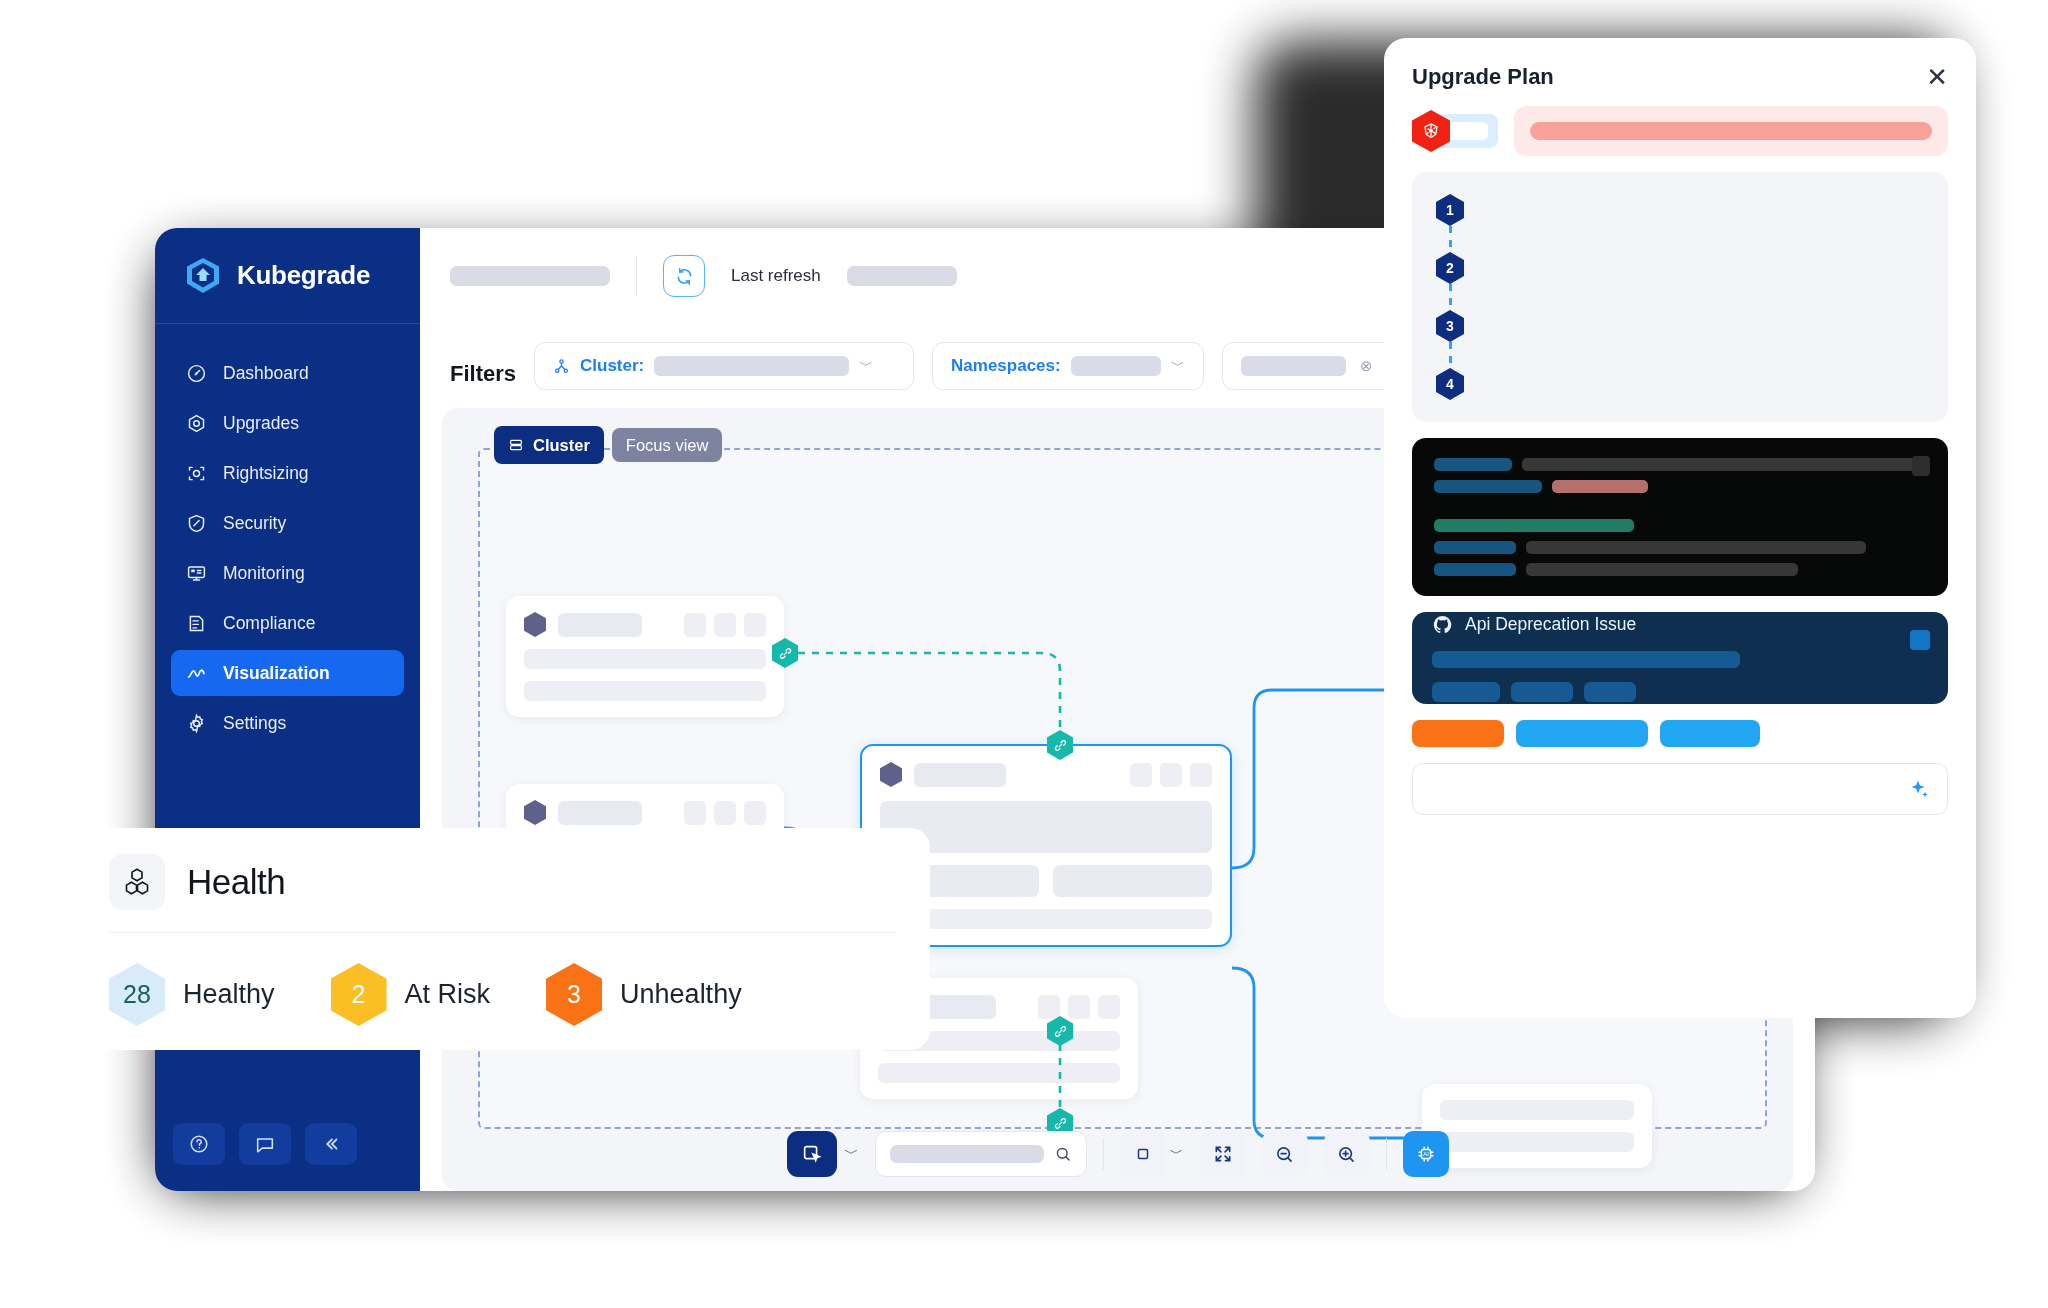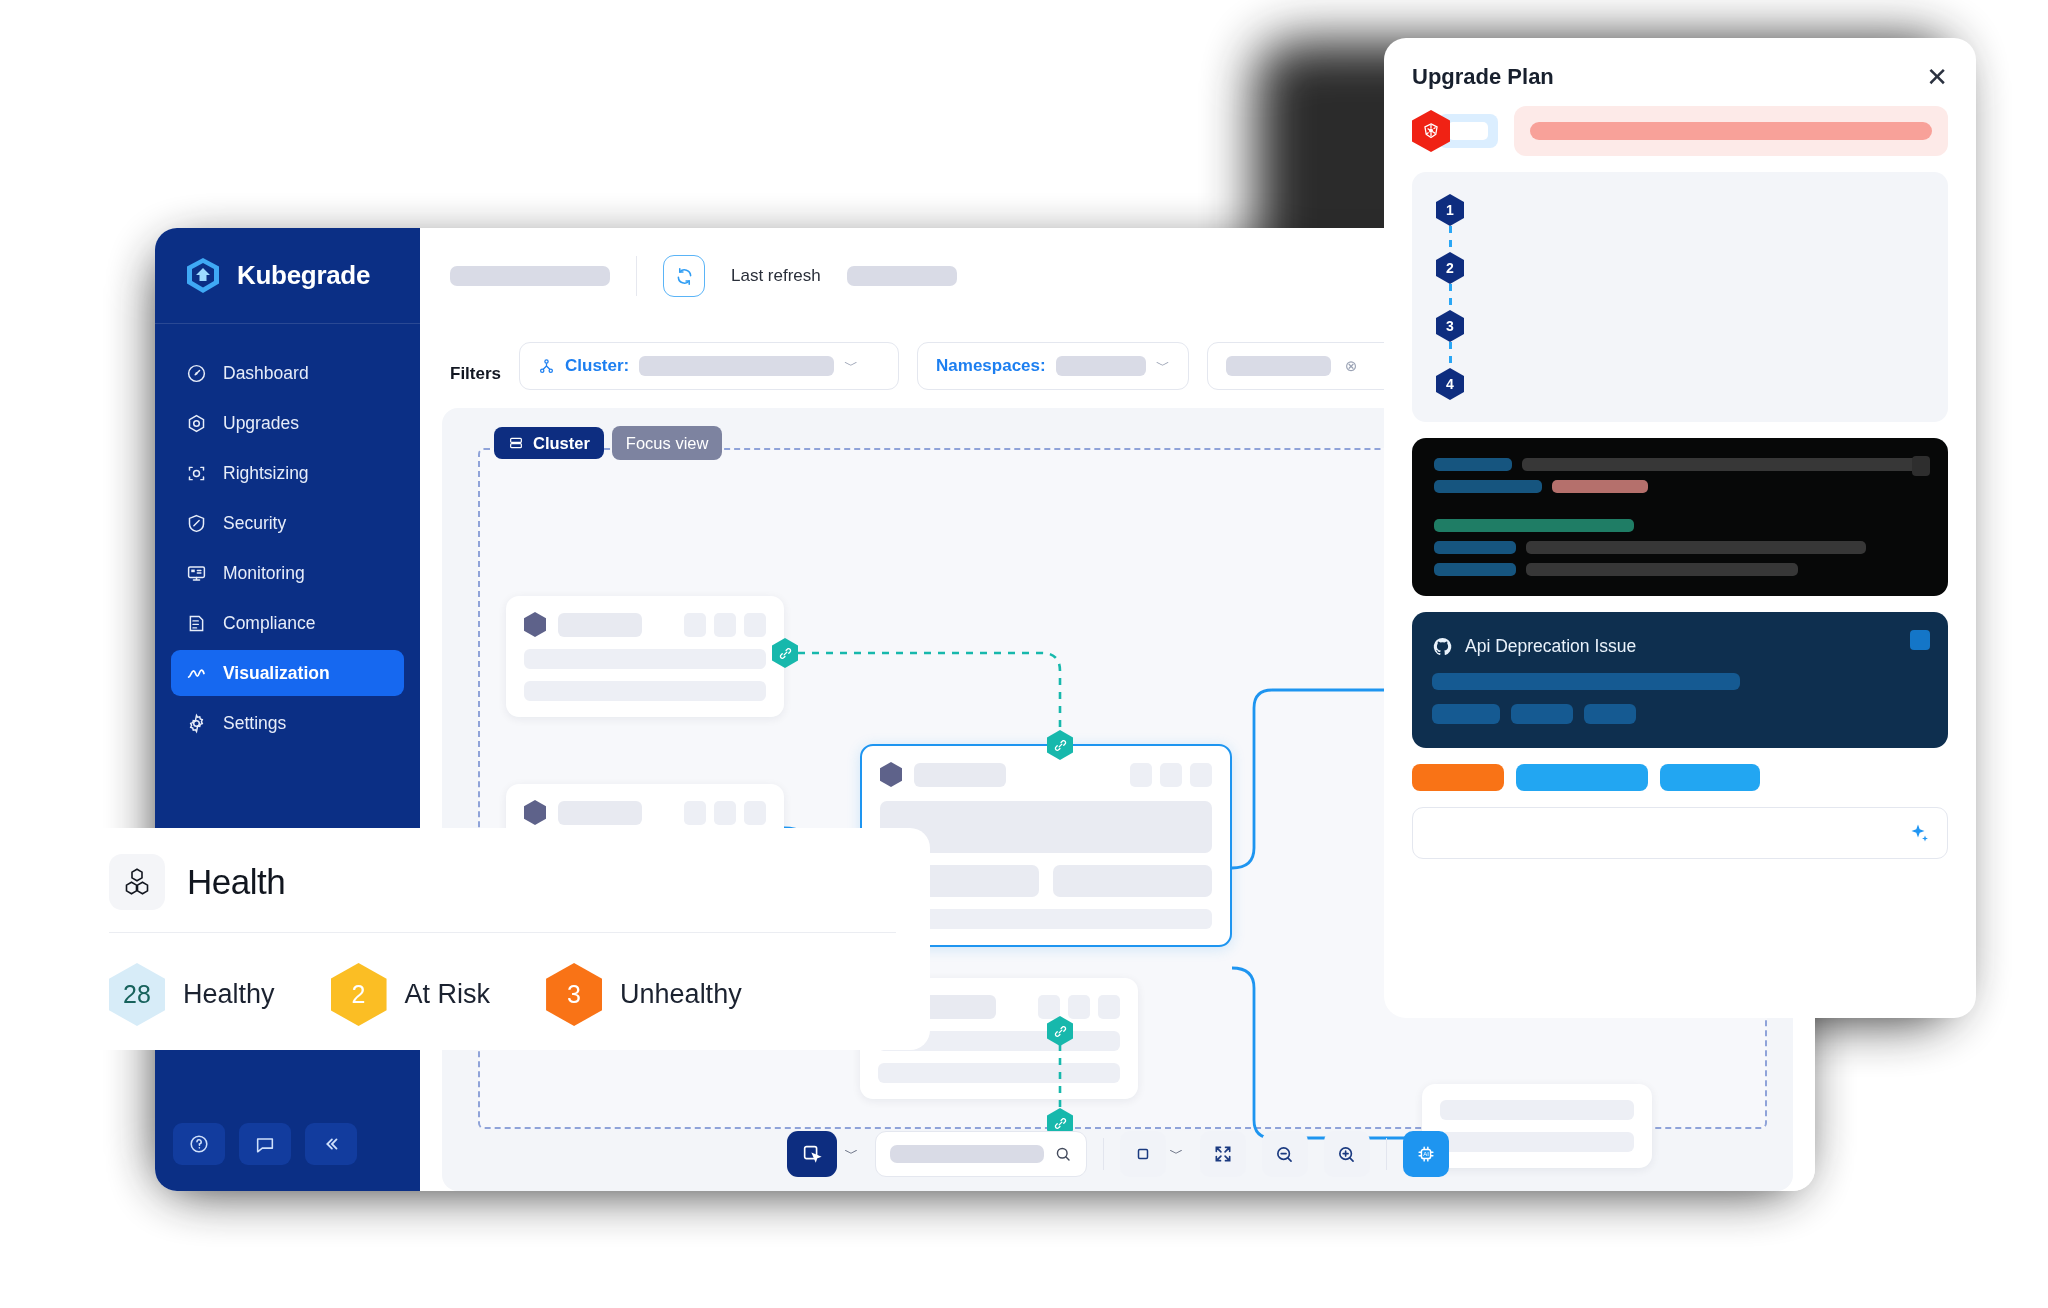--- a/index.html
+++ b/index.html
@@ -89,21 +89,21 @@
     border:1.6px solid #5ab4f7; display:flex;align-items:center;justify-content:center;
     cursor:pointer;
   }
   .last-refresh-label{ font-size:17px; color:#2a2f3a;}
   .refresh-val{ width:110px;height:20px;}
 
   .filterbar{
     height:84px; display:flex; align-items:center; gap:18px;
     padding:0 30px; flex-shrink:0;
   }
-  .filters-label{ font-size:17px;font-weight:700;color:#121722;margin-top:16px;}
+  .filters-label{ font-size:22px;font-weight:700;color:#121722;margin-top:16px;}
   .filter-chip{
     height:48px; border:1.4px solid #e4e7ef; border-radius:11px;
     display:flex; align-items:center; gap:10px;
     padding:0 18px; background:#fff;
     cursor:pointer;
   }
   .filter-key{ color:#1d7ff0; font-size:17px; font-weight:600; white-space:nowrap;}
   .filter-val{ height:20px; background:#d9dbe6; border-radius:6px;}
   .caret{ color:#9aa2b4; font-size:14px;}
   .chip-clear{
@@ -122,21 +122,21 @@
     position:absolute; left:36px; top:40px; right:26px; bottom:62px;
     border:2px dashed #8fa3d9; border-radius:6px;
     background:#f7f8fb;
   }
   .cluster-tabs{
     position:absolute; left:52px; top:18px;
     display:flex; align-items:center; gap:8px; z-index:3;
   }
   .tab-cluster{
     background:#0d2d80; color:#fff; font-size:16.5px; font-weight:600;
-    height:32px; border-radius:8px; padding:0 14px;
+    height:38px; border-radius:8px; padding:0 14px;
     display:flex;align-items:center;gap:9px; cursor:pointer;
   }
   .tab-focus{
     background:#7d83a0; color:#fff; font-size:16.5px;
     height:34px; border-radius:8px; padding:0 14px;
     display:flex;align-items:center; cursor:pointer;
   }
 
   
   .node{
@@ -232,21 +232,21 @@
     background:#070808;border-radius:14px;padding:20px 22px;position:relative;
   }
   .code-line{ display:flex;align-items:center;gap:10px;margin-bottom:9px;}
   .cl{ height:13px;border-radius:5px;}
   .cl-blue{ background:#16557f;}
   .cl-gray{ background:#373737;}
   .cl-red{ background:#b5706c;}
   .cl-green{ background:#1f7d65;}
   .code-copy{ position:absolute;right:18px;top:18px;width:18px;height:20px;background:#2e2e2e;border-radius:4px;cursor:pointer;}
 
-  .gh-card{ background:#0e2f4f;border-radius:14px;padding:24px 20px;position:relative;}
+  .gh-card{ background:#0e2f4f;border-radius:14px;padding:2px 20px;position:relative;}
   .gh-head{ display:flex;align-items:center;gap:12px;}
   .gh-title{ color:#e9f2fb;font-size:17.5px;}
   .gh-sq{ position:absolute;right:18px;top:18px;width:20px;height:20px;background:#1476c8;border-radius:4px;cursor:pointer;}
   .gh-bar{ height:17px;width:62%;background:#155a92;border-radius:6px;margin-top:16px;}
   .gh-tags{ display:flex;gap:11px;margin-top:14px;}
   .gh-tags i{ display:block;height:20px;background:#155a92;border-radius:6px;}
 
   .action-row{ display:flex;gap:12px;}
   .action-pill{ height:27px;border-radius:8px;}
   .ap-orange{ background:#f97316;width:92px;}

